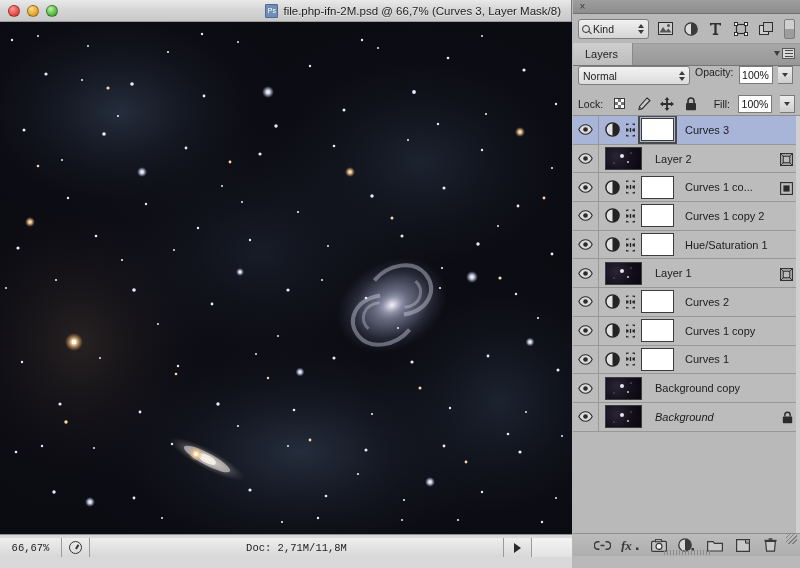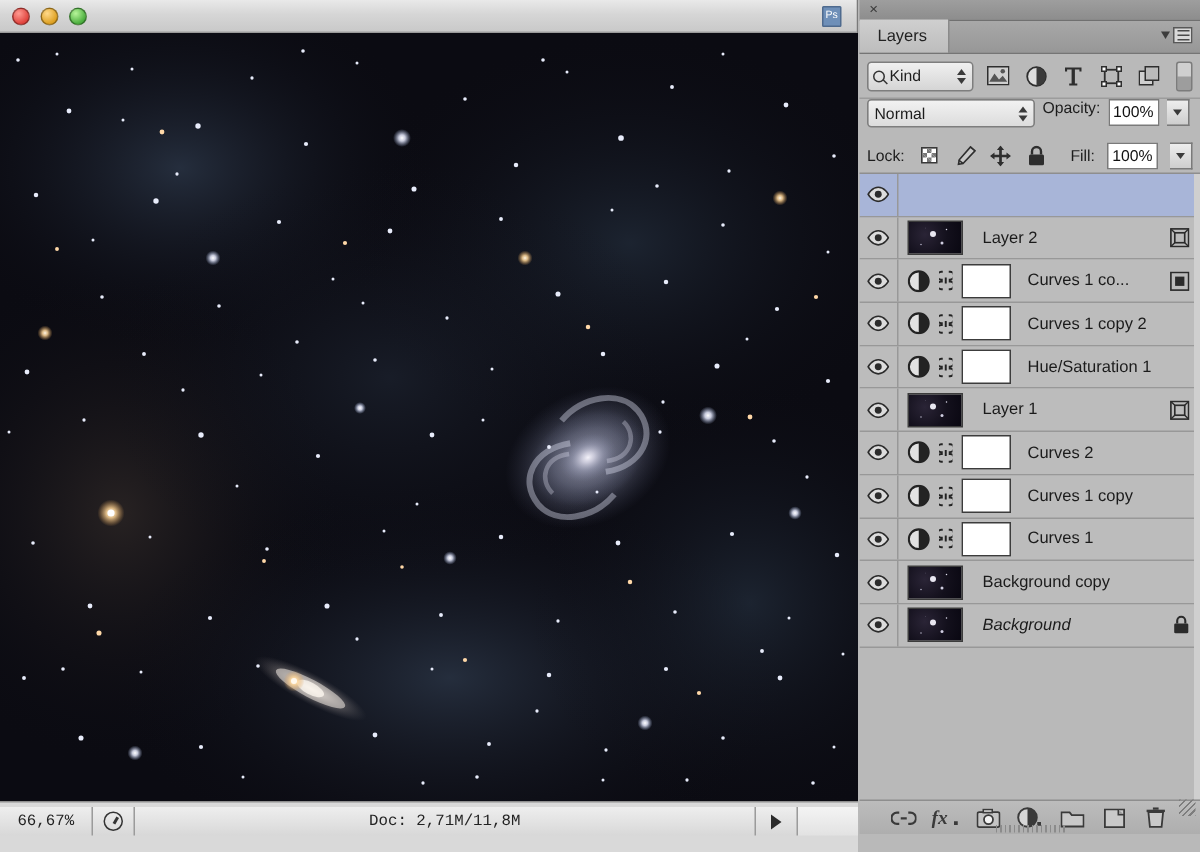--- a/index.html
+++ b/index.html
@@ -206,20 +206,21 @@
   <div id="doc-window">
 
     <div id="title-bar">
       <div class="tl-lights">
         <div class="tl red"></div>
         <div class="tl yellow"></div>
         <div class="tl green"></div>
       </div>
       <div id="title-text-wrap">
         <div id="psd-icon">Ps</div>
+        <div id="title-text">file.php-ifn-2M.psd @ 66,7% (Curves 3, Layer Mask/8)</div>
       </div>
     </div>
 
     <div id="canvas-area">
       <svg id="sky" viewBox="0 0 572 512" preserveAspectRatio="none">
         <defs>
           <radialGradient id="neb1" cx="50%" cy="50%" r="50%">
             <stop offset="0%" stop-color="#3a4a60" stop-opacity="0.55"></stop>
             <stop offset="100%" stop-color="#0c0c14" stop-opacity="0"></stop>
           </radialGradient>
@@ -440,34 +441,20 @@
       </div>
     </div>
   </div>
 
   <div id="layers-panel">
 
     <div id="panel-topstrip">
       <div id="panel-close">×</div>
     </div>
 
-    <div id="panel-tabbar">
-      <div id="tab-layers">
-        <span>Layers</span>
-      </div>
-      <div id="panel-menu">
-        <span class="menu-tri"></span>
-        <span class="menu-lines">
-            <i></i>
-            <i></i>
-            <i></i>
-          </span>
-      </div>
-    </div>
-
     <div id="filter-row">
       <div id="kind-select">
         <span class="mag"></span>
         <span>Kind</span>
         <span class="updown">
             <i class="u"></i>
             <i class="d"></i>
           </span>
       </div>
       <span class="fic">
@@ -499,20 +486,34 @@
       </span>
       <span class="fic">
         <svg width="14" height="14" viewBox="0 0 14 14">
             <rect x="0.5" y="3.5" width="9" height="9" fill="#cfcfcf" stroke="#2e2e2e"></rect>
             <rect x="4.5" y="0.5" width="9" height="9" fill="#bbb" stroke="#2e2e2e"></rect>
           </svg>
       </span>
       <span id="filter-toggle"></span>
     </div>
 
+    <div id="panel-tabbar">
+      <div id="tab-layers">
+        <span>Layers</span>
+      </div>
+      <div id="panel-menu">
+        <span class="menu-tri"></span>
+        <span class="menu-lines">
+            <i></i>
+            <i></i>
+            <i></i>
+          </span>
+      </div>
+    </div>
+
     <div id="blend-row">
       <div id="blend-select">
         <span>Normal</span>
         <span class="updown">
             <i class="u"></i>
             <i class="d"></i>
           </span>
       </div>
       <span class="lbl">Opacity:</span>
       <span class="numfield">100%</span>
@@ -551,20 +552,34 @@
     </div>
 
     <div id="layer-list">
         <div class="layer-row selected">
           <div class="eye-cell">
             <svg width="15" height="11" viewBox="0 0 15 11">
               <path d="M7.5 0.8 C3.2 0.8 0.8 5.5 0.8 5.5 S3.2 10.2 7.5 10.2 S14.2 5.5 14.2 5.5 S11.8 0.8 7.5 0.8 Z" fill="#dcdcdc" stroke="#2b2b2b" stroke-width="1.1"></path>
               <circle cx="7.5" cy="5.5" r="2.3" fill="#2b2b2b"></circle>
             </svg>
           </div>
+          <div class="row-body">
+            <span class="adj-ic"><svg width="15" height="15" viewBox="0 0 15 15">
+                <circle cx="7.5" cy="7.5" r="6.6" fill="#e2e2e2" stroke="#232323" stroke-width="1.4"></circle>
+                <path d="M7.5 1 A6.5 6.5 0 0 1 7.5 14 Z" fill="#232323"></path>
+              </svg></span>
+            <span class="link-ic">
+              <svg width="9" height="14" viewBox="0 0 9 14">
+                <path d="M4.5 5 V9 M2.5 1.2 H1.6 a2.6 2.6 0 0 0 0 5.2 h0.9 M6.5 1.2 H7.4 a2.6 2.6 0 0 1 0 5.2 h-0.9 M2.5 7.6 H1.6 a2.6 2.6 0 0 0 0 5.2 h0.9 M6.5 7.6 H7.4 a2.6 2.6 0 0 1 0 5.2 h-0.9" fill="none" stroke="#232323" stroke-width="1.3"></path>
+              </svg>
+            </span>
+            <span class="mask-thumb"></span>
+            <span class="layer-name" style="margin-left: 6px;">Curves 3</span>
+            <span class="row-right"></span>
+          </div>
         </div>
         <div class="layer-row">
           <div class="eye-cell">
             <svg width="15" height="11" viewBox="0 0 15 11">
               <path d="M7.5 0.8 C3.2 0.8 0.8 5.5 0.8 5.5 S3.2 10.2 7.5 10.2 S14.2 5.5 14.2 5.5 S11.8 0.8 7.5 0.8 Z" fill="#dcdcdc" stroke="#2b2b2b" stroke-width="1.1"></path>
               <circle cx="7.5" cy="5.5" r="2.3" fill="#2b2b2b"></circle>
             </svg>
           </div>
           <div class="row-body">
             <span class="px-thumb"></span>

